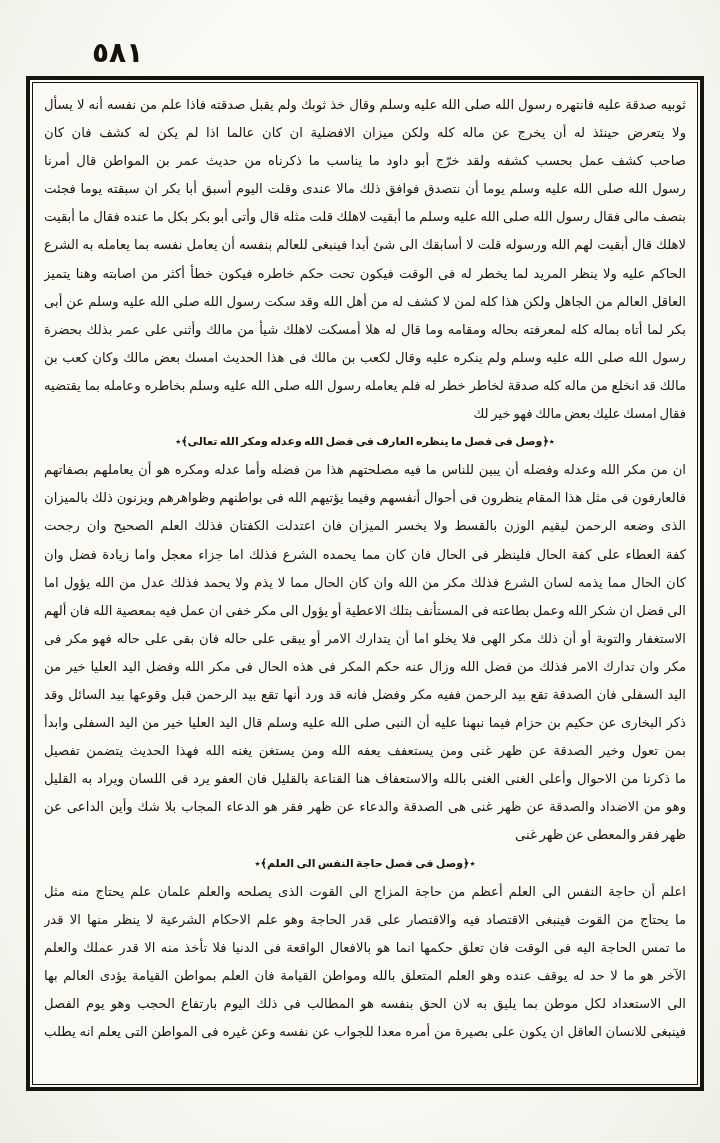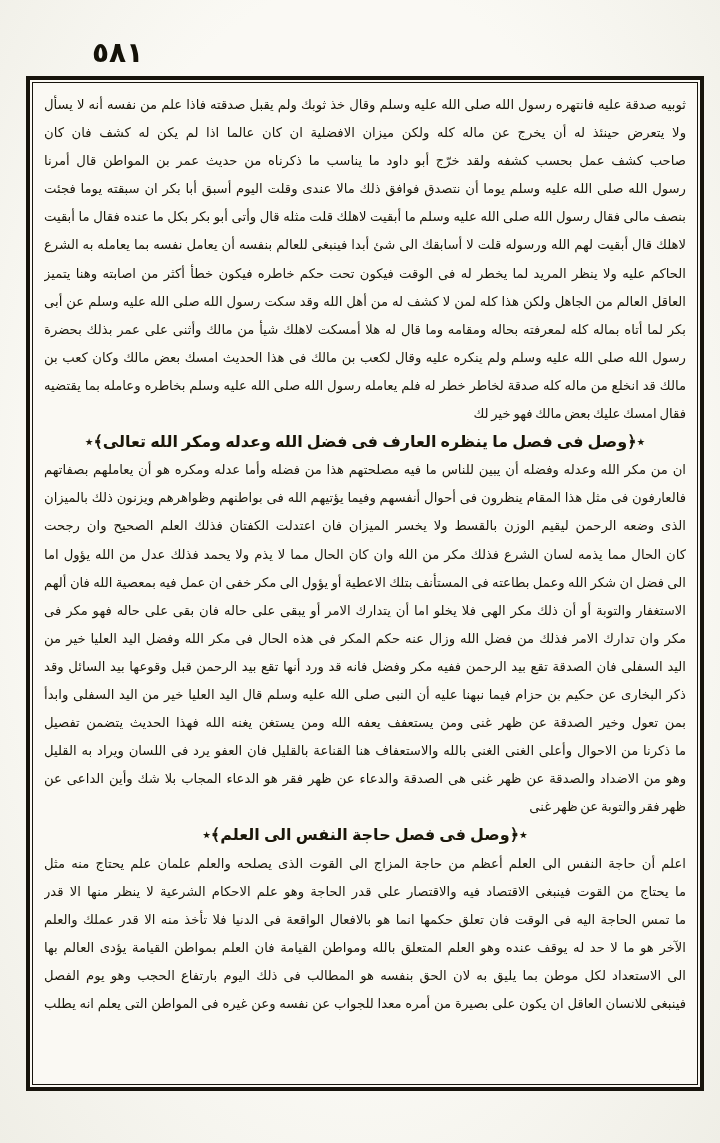--- a/index.html
+++ b/index.html
@@ -39,21 +39,21 @@
     height:28.1px;line-height:28.1px;
     text-align:justify;text-align-last:justify;
     overflow:hidden;
   }
   .line.short{
     text-align-last:right;
   }
   .heading{
     height:28.1px;line-height:28.1px;
     text-align:center;text-align-last:center;
-    font-size:16px;font-weight:bold;
+    font-size:11px;font-weight:bold;
     overflow:hidden;
   }
 </style>
 </head>
 <body>
 
 <div class="scan">
 
   <div class="page-number">٥٨١</div>
 
@@ -72,30 +72,31 @@
         <div class="line">بكر لما أتاه بماله كله لمعرفته بحاله ومقامه وما قال له هلا أمسكت لاهلك شيأ من مالك وأثنى على عمر بذلك بحضرة</div>
         <div class="line">رسول الله صلى الله عليه وسلم ولم ينكره عليه وقال لكعب بن مالك فى هذا الحديث امسك بعض مالك وكان كعب بن</div>
         <div class="line">مالك قد انخلع من ماله كله صدقة لخاطر خطر له فلم يعامله رسول الله صلى الله عليه وسلم بخاطره وعامله بما يقتضيه حاله</div>
         <div class="line short">فقال امسك عليك بعض مالك فهو خير لك</div>
 
         <div class="heading">٭﴿وصل فى فصل ما ينظره العارف فى فضل الله وعدله ومكر الله تعالى﴾٭</div>
 
         <div class="line">ان من مكر الله وعدله وفضله أن يبين للناس ما فيه مصلحتهم هذا من فضله وأما عدله ومكره هو أن يعاملهم بصفاتهم</div>
         <div class="line">فالعارفون فى مثل هذا المقام ينظرون فى أحوال أنفسهم وفيما يؤتيهم الله فى بواطنهم وظواهرهم ويزنون ذلك بالميزان</div>
         <div class="line">الذى وضعه الرحمن ليقيم الوزن بالقسط ولا يخسر الميزان فان اعتدلت الكفتان فذلك العلم الصحيح وان رجحت</div>
+        <div class="line">كفة العطاء على كفة الحال فلينظر فى الحال فان كان مما يحمده الشرع فذلك اما جزاء معجل واما زيادة فضل وان</div>
         <div class="line">كان الحال مما يذمه لسان الشرع فذلك مكر من الله وان كان الحال مما لا يذم ولا يحمد فذلك عدل من الله يؤول اما</div>
         <div class="line">الى فضل ان شكر الله وعمل بطاعته فى المستأنف بتلك الاعطية أو يؤول الى مكر خفى ان عمل فيه بمعصية الله فان ألهم</div>
         <div class="line">الاستغفار والتوبة أو أن ذلك مكر الهى فلا يخلو اما أن يتدارك الامر أو يبقى على حاله فان بقى على حاله فهو مكر فى</div>
         <div class="line">مكر وان تدارك الامر فذلك من فضل الله وزال عنه حكم المكر فى هذه الحال فى مكر الله وفضل اليد العليا خير من</div>
         <div class="line">اليد السفلى فان الصدقة تقع بيد الرحمن ففيه مكر وفضل فانه قد ورد أنها تقع بيد الرحمن قبل وقوعها بيد السائل وقد</div>
         <div class="line">ذكر البخارى عن حكيم بن حزام فيما نبهنا عليه أن النبى صلى الله عليه وسلم قال اليد العليا خير من اليد السفلى وابدأ</div>
         <div class="line">بمن تعول وخير الصدقة عن ظهر غنى ومن يستعفف يعفه الله ومن يستغن يغنه الله فهذا الحديث يتضمن تفصيل</div>
         <div class="line">ما ذكرنا من الاحوال وأعلى الغنى الغنى بالله والاستعفاف هنا القناعة بالقليل فان العفو يرد فى اللسان ويراد به القليل</div>
         <div class="line">وهو من الاضداد والصدقة عن ظهر غنى هى الصدقة والدعاء عن ظهر فقر هو الدعاء المجاب بلا شك وأين الداعى عن</div>
-        <div class="line short">ظهر فقر والتوبة عن ظهر غنى</div>
+        <div class="line short">ظهر فقر والمعطى عن ظهر غنى</div>
 
         <div class="heading">٭﴿وصل فى فصل حاجة النفس الى العلم﴾٭</div>
 
         <div class="line">اعلم أن حاجة النفس الى العلم أعظم من حاجة المزاج الى القوت الذى يصلحه والعلم علمان علم يحتاج منه مثل</div>
         <div class="line">ما يحتاج من القوت فينبغى الاقتصاد فيه والاقتصار على قدر الحاجة وهو علم الاحكام الشرعية لا ينظر منها الا قدر</div>
         <div class="line">ما تمس الحاجة اليه فى الوقت فان تعلق حكمها انما هو بالافعال الواقعة فى الدنيا فلا تأخذ منه الا قدر عملك والعلم</div>
         <div class="line">الآخر هو ما لا حد له يوقف عنده وهو العلم المتعلق بالله ومواطن القيامة فان العلم بمواطن القيامة يؤدى العالم بها</div>
         <div class="line">الى الاستعداد لكل موطن بما يليق به لان الحق بنفسه هو المطالب فى ذلك اليوم بارتفاع الحجب وهو يوم الفصل</div>
         <div class="line">فينبغى للانسان العاقل ان يكون على بصيرة من أمره معدا للجواب عن نفسه وعن غيره فى المواطن التى يعلم انه يطلب</div>
 

